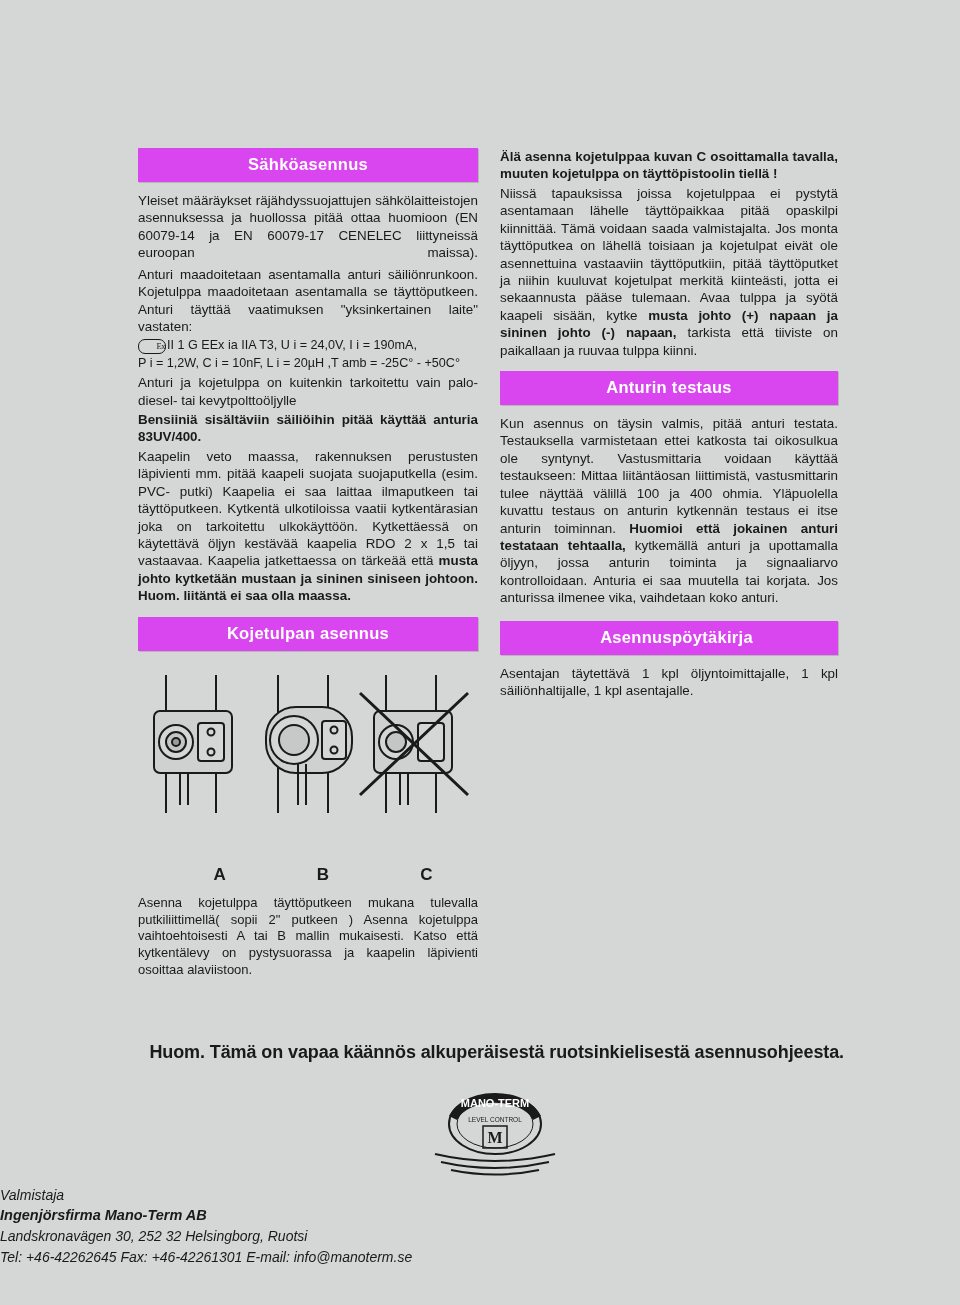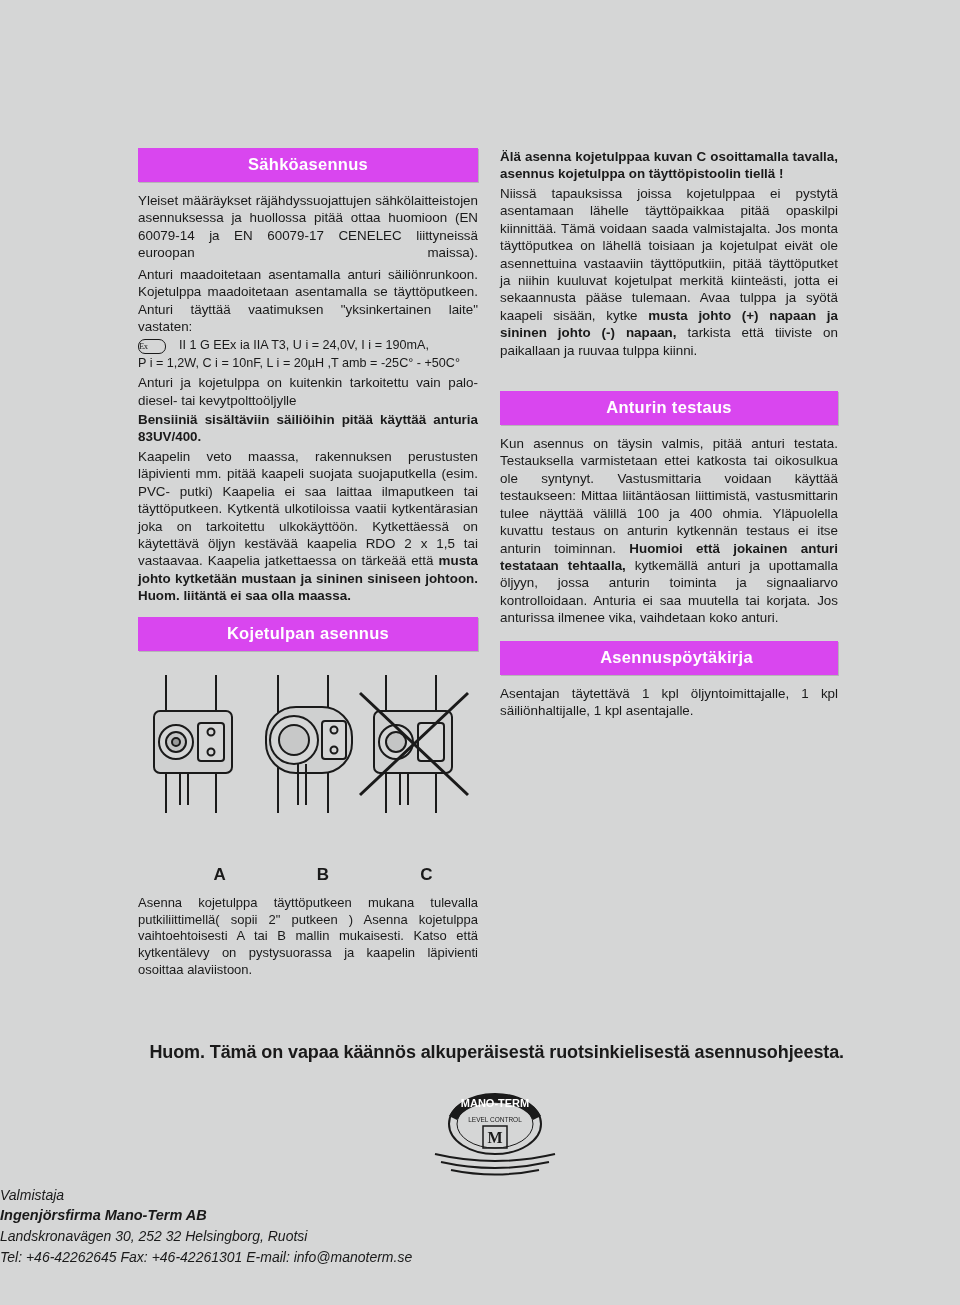--- a/index.html
+++ b/index.html
@@ -68,23 +68,23 @@
     margin: 1px 0;
   }
 
   .ex-symbol {
     display: inline-block;
     width: 26px; height: 13px;
     border: 1.2px solid #1a1a1a;
     border-radius: 7px;
     font-size: 8.5px;
     line-height: 12px;
-    text-align: left;
+    text-align: right;
     vertical-align: middle;
-    margin-right: 13px;
+    margin-right: 1px;
     font-family: "Liberation Serif", serif;
     letter-spacing: -0.5px;
   }
 
   
   .figure {
     margin-top: 12px;
     height: 200px;
     position: relative;
   }
@@ -216,25 +216,25 @@
           <span>A</span>
           <span>B</span>
           <span>C</span>
         </div>
 
         <p class="fig-caption">Asenna kojetulppa täyttöputkeen mukana tulevalla putkiliittimellä( sopii 2" putkeen ) Asenna kojetulppa vaihtoehtoisesti A tai B mallin mukaisesti. Katso että kytkentälevy on pystysuorassa ja kaapelin läpivienti osoittaa alaviistoon.</p>
       </div>
 
       <div class="col-right">
 
-        <p class="block" style="font-weight:bold;">Älä asenna kojetulppaa kuvan C osoittamalla tavalla, asennus kojetulppa on täyttöpistoolin tiellä !</p>
+        <p class="block" style="font-weight:bold;">Älä asenna kojetulppaa kuvan C osoittamalla tavalla, muuten kojetulppa on täyttöpistoolin tiellä !</p>
 
         <p class="block" style="margin-top:2px;"><span>Niissä tapauksissa joissa kojetulppaa ei pystytä asentamaan lähelle täyttöpaikkaa pitää opaskilpi kiinnittää. Tämä voidaan saada valmistajalta. Jos monta täyttöputkea on lähellä toisiaan ja kojetulpat eivät ole asennettuina vastaaviin täyttöputkiin, pitää täyttöputket ja niihin kuuluvat kojetulpat merkitä kiinteästi, jotta ei sekaannusta pääse tulemaan. Avaa tulppa ja syötä kaapeli sisään, kytke </span><b>musta johto (+) napaan ja sininen johto (-) napaan,</b><span> tarkista että tiiviste on paikallaan ja ruuvaa tulppa kiinni.</span></p>
 
-        <div class="section-bar right-bar" style="margin-top:32px;">Anturin testaus</div>
+        <div class="section-bar right-bar" style="margin-top:12px;">Anturin testaus</div>
 
         <p class="block"><span>Kun asennus on täysin valmis, pitää anturi testata. Testauksella varmistetaan ettei katkosta tai oikosulkua ole syntynyt. Vastusmittaria voidaan käyttää testaukseen: Mittaa liitäntäosan liittimistä, vastusmittarin tulee näyttää välillä 100 ja 400 ohmia. Yläpuolella kuvattu testaus on anturin kytkennän testaus ei itse anturin toiminnan. </span><b>Huomioi että jokainen anturi testataan tehtaalla,</b><span> kytkemällä anturi ja upottamalla öljyyn, jossa anturin toiminta ja signaaliarvo kontrolloidaan. Anturia ei saa muutella tai korjata. Jos anturissa ilmenee vika, vaihdetaan koko anturi.</span></p>
 
         <div class="section-bar right-bar" style="margin-top:14px;padding-left:15px;">Asennuspöytäkirja</div>
 
         <p class="block">Asentajan täytettävä 1 kpl öljyntoimittajalle, 1 kpl säiliönhaltijalle, 1 kpl asentajalle.</p>
       </div>
 
     </div>
   </div>

